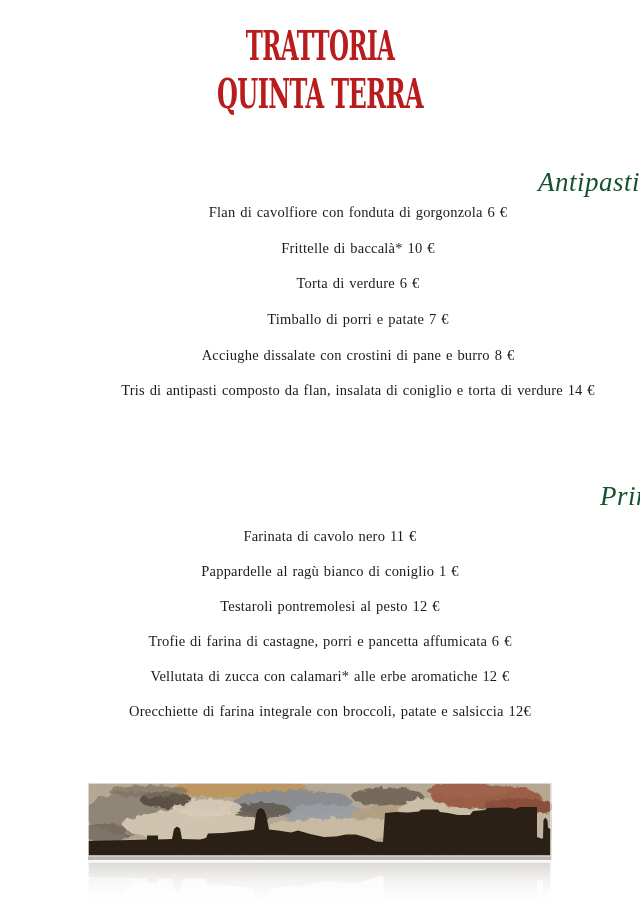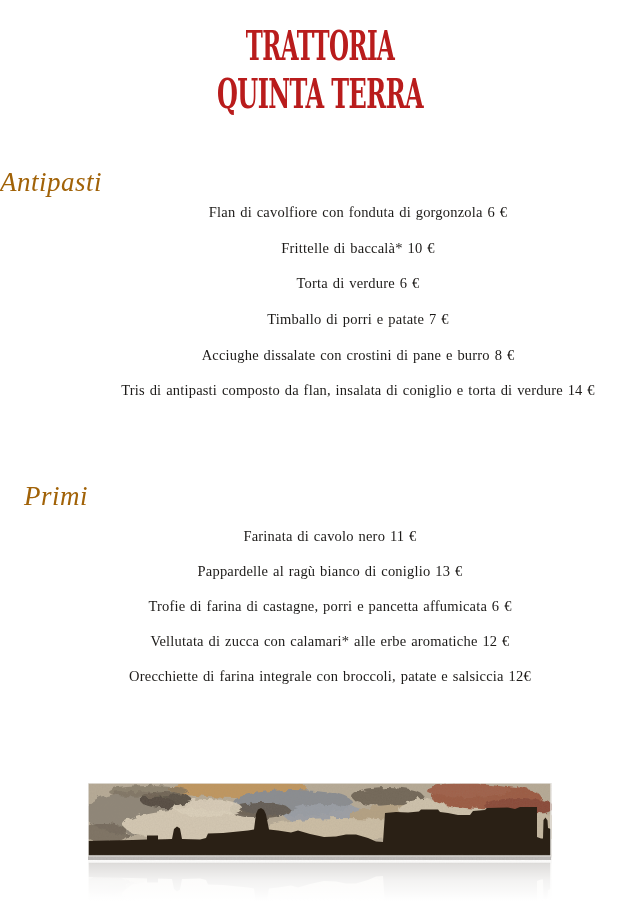--- a/index.html
+++ b/index.html
@@ -30,27 +30,27 @@
   }
   .logo-line1 { font-size: 41px; transform: scaleX(0.56) scaleY(1.02); }
   .logo-line2 { font-size: 40px; transform: scaleX(0.60) scaleY(1.02); }
 
   
   .section-title {
     position: absolute;
     left: 0;
     width: 100%;
     margin: 0;
-    text-align: left;
+    text-align: right;
     font-family: "Liberation Serif", serif;
     font-style: italic;
     font-weight: normal;
     font-size: 27px;
     line-height: 36px;
-    color: #a16207;
+    color: #14532d;
     letter-spacing: 0.5px;
   }
   #antipasti-title { top: 164px; }
   #primi-title     { top: 478px; padding-left: 24px; }
 
   
   .items {
     position: absolute;
     left: 0;
     width: 100%;
@@ -98,21 +98,22 @@
     <div class="menu-item">Frittelle di baccalà* 10 €</div>
     <div class="menu-item">Torta di verdure 6 €</div>
     <div class="menu-item">Timballo di porri e patate 7 €</div>
     <div class="menu-item">Acciughe dissalate con crostini di pane e burro 8 €</div>
     <div class="menu-item">Tris di antipasti composto da flan, insalata di coniglio e torta di verdure 14 €</div>
   </div>
 
   <h2 class="section-title" id="primi-title">Primi</h2>
   <div class="items" id="primi-items">
     <div class="menu-item">Farinata di cavolo nero 11 €</div>
-    <div class="menu-item">Pappardelle al ragù bianco di coniglio 13 €</div>
+    <div class="menu-item">Pappardelle al ragù bianco di coniglio 1 €</div>
+    <div class="menu-item">Testaroli pontremolesi al pesto 12 €</div>
     <div class="menu-item">Trofie di farina di castagne, porri e pancetta affumicata 6 €</div>
     <div class="menu-item">Vellutata di zucca con calamari* alle erbe aromatiche 12 €</div>
     <div class="menu-item">Orecchiette di farina integrale con broccoli, patate e salsiccia 12€</div>
   </div>
 
   <figure class="banner">
     <svg width="464" height="118" viewBox="0 0 464 118" xmlns="http://www.w3.org/2000/svg">
       <defs>
         <filter id="rough" x="-5%" y="-5%" width="110%" height="110%">
           <feTurbulence type="fractalNoise" baseFrequency="0.12" numOctaves="3" result="n"></feTurbulence>

